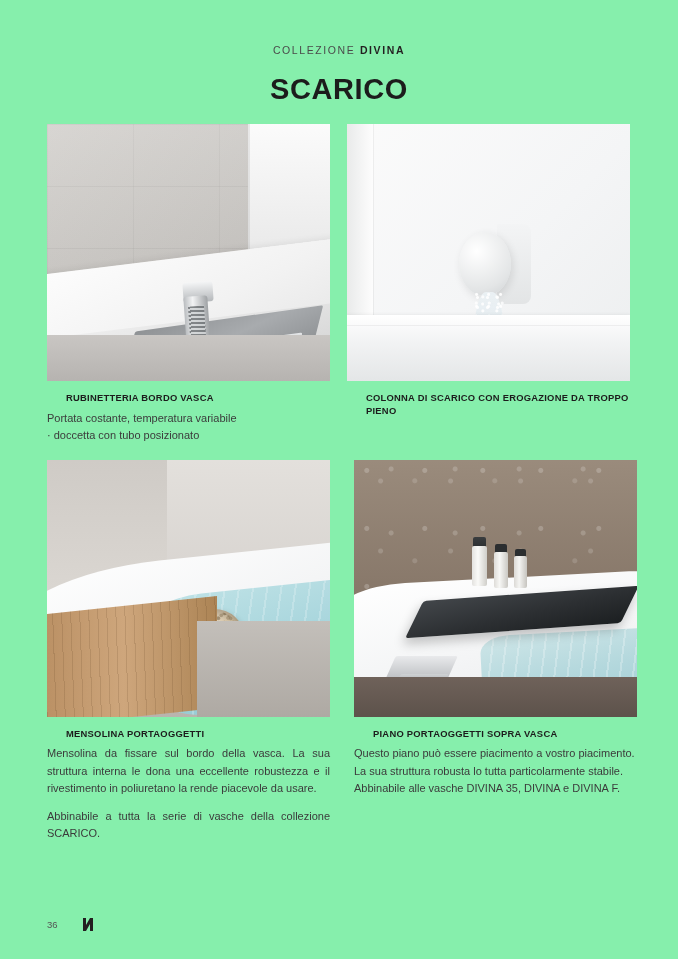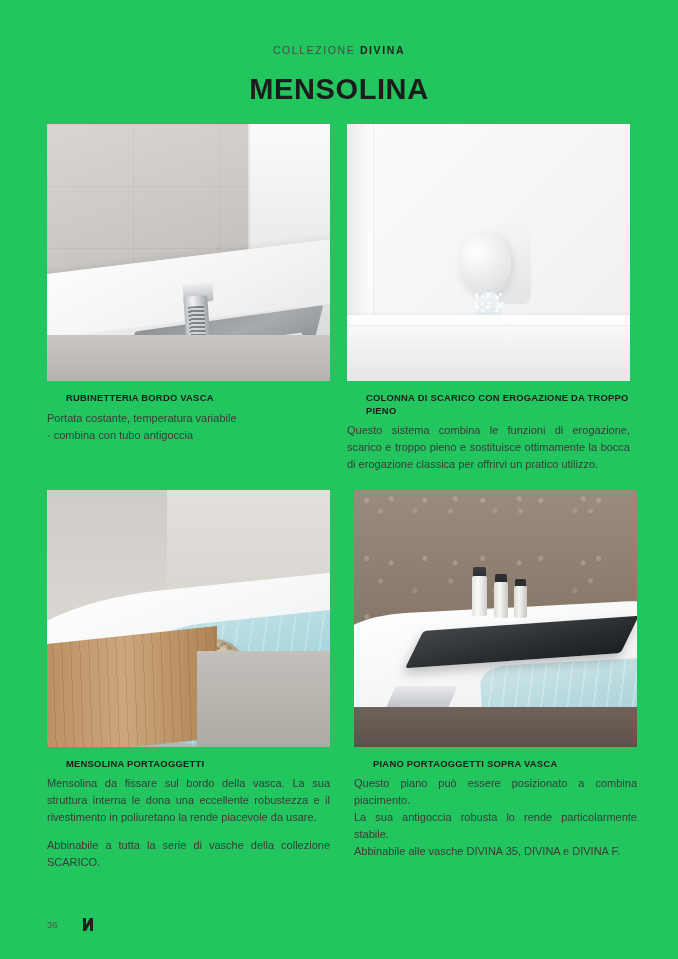--- a/index.html
+++ b/index.html
@@ -10,21 +10,21 @@
     background: #ffffff;
     font-family: "Liberation Sans", sans-serif;
     color: #231f20;
     position: relative;
     overflow: hidden;
   }
 
   .page {
     position: absolute;
     inset: 0;
-    background: #22c55e;
+    background: #86efac;
   }
 
   
   .header {
     position: absolute;
     left: 0; right: 0;
     top: 44px;
     text-align: center;
   }
   .collection-line {
@@ -368,21 +368,21 @@
   }
 </style>
 </head>
 <body>
 
 <div class="page">
 
   <div class="header">
     <div class="collection-line"><span>COLLEZIONE </span><span class="brand">DIVINA</span>
     </div>
-    <div class="page-title">MENSOLINA</div>
+    <div class="page-title">SCARICO</div>
   </div>
 
   <div class="grid">
 
     <div class="row">
 
       <div class="col">
         <div class="photo p1">
           <div class="tiles"></div>
           <div class="rightpanel"></div>
@@ -395,35 +395,34 @@
           <div class="spout"></div>
           <div class="handshower-head"></div>
           <div class="handshower">
             <div class="grip"></div>
           </div>
           <div class="floor"></div>
         </div>
         <div class="caption-title">RUBINETTERIA BORDO VASCA</div>
         <div class="caption-body">
           <span class="nb">Portata costante, temperatura variabile</span>
-          <span class="nb">· combina con tubo antigoccia</span>
+          <span class="nb">· doccetta con tubo posizionato</span>
         </div>
       </div>
 
       <div class="col">
         <div class="photo p2">
           <div class="wallsplit"></div>
           <div class="edge"></div>
           <div class="plate"></div>
           <div class="disc"></div>
           <div class="water"></div>
           <div class="rim"></div>
         </div>
         <div class="caption-title">COLONNA DI SCARICO CON EROGAZIONE DA TROPPO PIENO</div>
-        <div class="caption-body">Questo sistema combina le funzioni di erogazione, scarico e troppo pieno e sostituisce ottimamente la bocca di erogazione classica per offrirvi un pratico utilizzo.</div>
       </div>
 
     </div>
 
     <div class="row second">
 
       <div class="col">
         <div class="photo p3">
           <div class="wallL"></div>
           <div class="wallR"></div>
@@ -455,22 +454,22 @@
           <div class="bottle b2"></div>
           <div class="b3cap"></div>
           <div class="bottle b3"></div>
           <div class="tap4"></div>
           <div class="tap4b"></div>
           <div class="apron"></div>
           <div class="floor4"></div>
         </div>
         <div class="caption-title">PIANO PORTAOGGETTI SOPRA VASCA</div>
         <div class="caption-body">
-          <span class="nb">Questo piano può essere posizionato a combina piacimento.</span>
-          <span class="nb">La sua antigoccia robusta lo rende particolarmente stabile.</span>
+          <span class="nb">Questo piano può essere piacimento a vostro piacimento.</span>
+          <span class="nb">La sua struttura robusta lo tutta particolarmente stabile.</span>
           <span class="nb">Abbinabile alle vasche DIVINA 35, DIVINA e DIVINA F.</span>
         </div>
       </div>
 
     </div>
   </div>
 
   <div class="footer">
     <div class="page-number">36</div>
     <svg class="logo-mark" viewBox="0 0 14 15">

